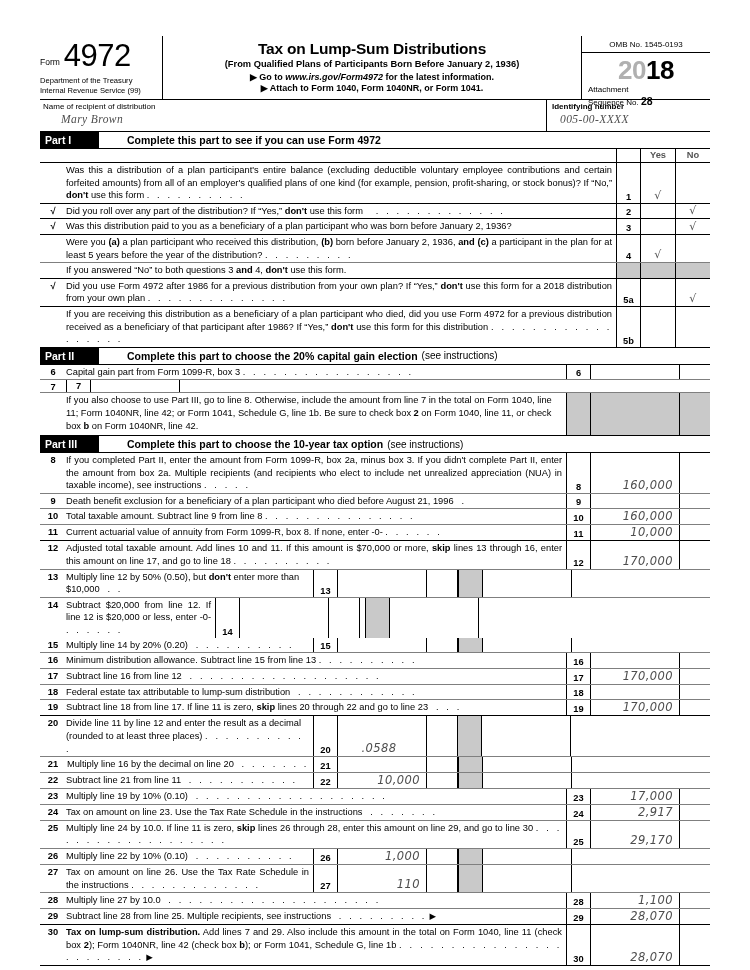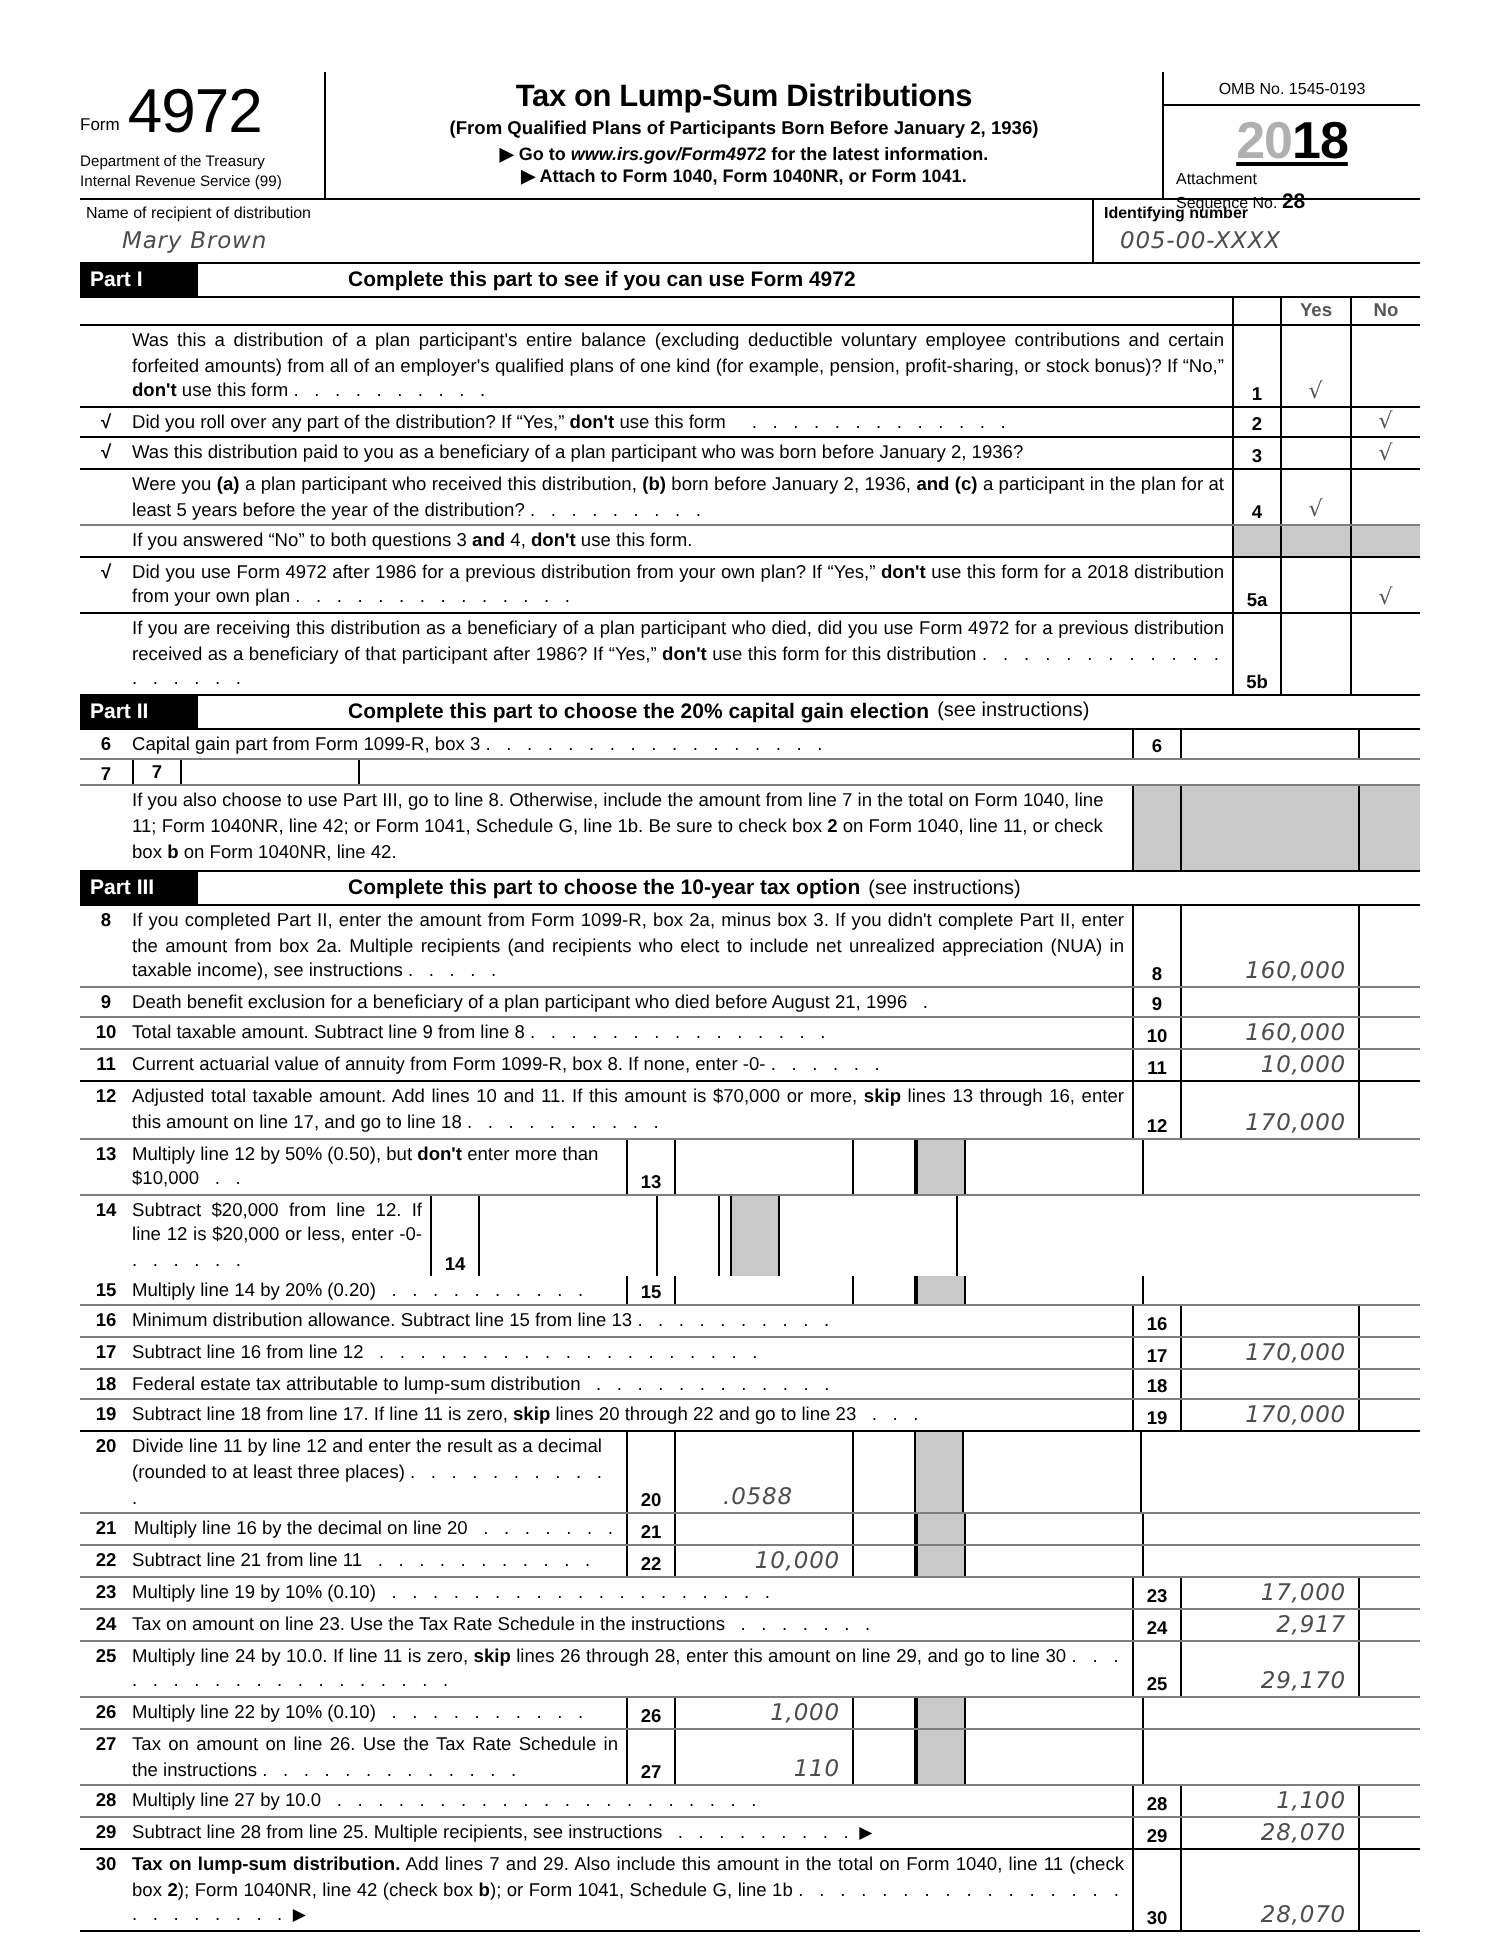--- a/index.html
+++ b/index.html
@@ -56,36 +56,36 @@
   .mh-sub{font-size:9.3px;font-weight:bold;margin-top:1px;}
   .mh-go{font-size:9px;font-weight:bold;margin-top:3px;}
   .mh-go .ital{font-style:italic;}
   .mh-attach{font-size:9px;font-weight:bold;margin-top:1px;}
   .mh-right{
     width:128px;
     text-align:center;
     position:relative;
   }
   .mh-omb{font-size:8px;padding-top:4px;border-bottom:1.1px solid #000;padding-bottom:3px;}
-  .mh-year{font-size:26px;font-weight:bold;line-height:1;margin-top:4px;letter-spacing:-0.5px;text-decoration:underline;}
+  .mh-year{font-size:26px;font-weight:bold;line-height:1;margin-top:4px;letter-spacing:-0.5px;}
   .mh-year .grey{color:#b0b0b0;}
   .mh-attseq{font-size:8px;text-align:left;padding-left:6px;line-height:1.25;margin-top:2px;}
   .mh-attseq b{font-size:10.5px;}
 
   
   .namerow{display:flex;border-bottom:1.6px solid #000;height:31px;}
   .name-left{flex:1;border-right:1.2px solid #000;padding:2px 0 0 3px;}
   .name-right{width:158px;padding:2px 0 0 5px;}
   .fieldlabel{font-size:8px;}
   .fieldlabel.b{font-weight:bold;}
-  .fieldvalue{margin-top:2px;padding-left:18px;}
+  .fieldvalue{margin-top:2px;padding-left:18px;font-family:Liberation Serif, serif;}
   .fieldvalue.ind2{padding-left:8px;}
 
   
-  .partbar{display:flex;align-items:stretch;border-bottom:1.2px solid #000;border-top:1.6px solid #000;height:16px;gap:47px;}
+  .partbar{display:flex;align-items:stretch;border-bottom:1.2px solid #000;border-top:1.6px solid #000;height:16px;}
   .partbar.nt{border-top:none;}
   .part-tag{
     background:#000;color:#fff;font-weight:bold;font-size:10.5px;
     padding:0 6px 0 5px;display:flex;align-items:center;min-width:48px;
   }
   .part-title{
     font-weight:bold;font-size:10.5px;display:flex;align-items:center;padding-left:28px;
   }
   .part-title .note{font-weight:normal;font-size:10px;padding-left:4px;}
 

